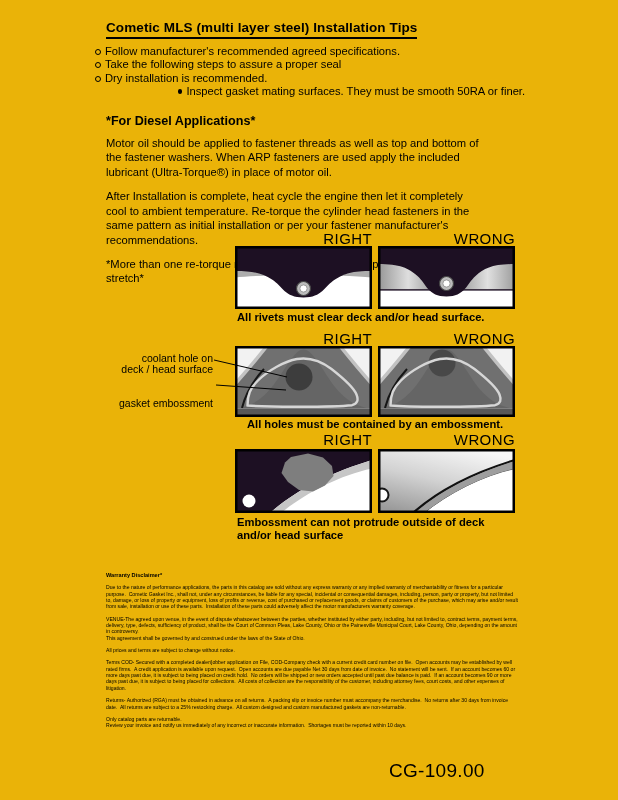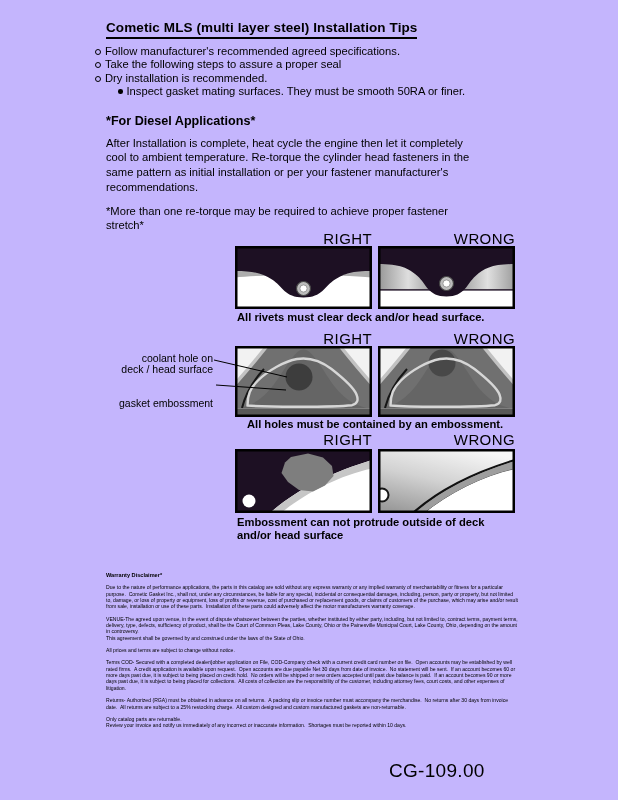--- a/index.html
+++ b/index.html
@@ -1,26 +1,26 @@
 <!DOCTYPE html>
 <html style="--panel_dark: #1d1023; --panel_gray: #707070; --embossment_light: #d6d6d6; --ink: #000000;"><head>
 <meta charset="utf-8">
 <style>
   html,body{margin:0;padding:0;background:#ffffff;}
-  .page{position:relative;width:618px;height:800px;background:#c4b5fd;overflow:hidden;
+  .page{position:relative;width:618px;height:800px;background:#eab308;overflow:hidden;
         font-family:"Liberation Sans",sans-serif;color:#000;}
 
   .title{position:absolute;left:106px;top:20px;margin:0;font-size:13.5px;font-weight:bold;
          letter-spacing:.1px;border-bottom:2px solid #000;padding-bottom:2px;display:inline-block;}
 
   .bullets{position:absolute;left:95px;top:45px;width:490px;font-size:11.2px;line-height:13.4px;}
   .b{display:flex;align-items:flex-start;}
   .o-marker{width:4px;height:4px;border:1px solid #000;border-radius:50%;margin:4px 4px 0 0;flex:none;}
   .f-marker{width:4.5px;height:4.5px;background:#000;border-radius:50%;margin:4px 4px 0 0;flex:none;}
-  .sub{margin-left:23px;}
+  .sub{margin-left:23px;justify-content:center;}
 
   .diesel{position:absolute;left:106px;top:114px;width:380px;font-size:11.2px;line-height:14.7px;}
   .diesel h2{font-size:12.6px;margin:0 0 7px 0;}
   .diesel p{margin:0 0 9px 0;white-space:pre-wrap;}
 
   .dlabel{position:absolute;width:137px;text-align:right;font-size:15px;letter-spacing:.4px;}
   .panel{position:absolute;}
   .caption{position:absolute;font-weight:bold;font-size:11.2px;line-height:12.6px;white-space:pre-line;}
   .cap2{width:280px;text-align:center;}
 
@@ -57,20 +57,21 @@
       <span>Dry installation is recommended.</span>
     </div>
     <div class="b sub">
       <span class="f-marker"></span>
       <span>Inspect gasket mating surfaces.  They must be smooth 50RA or finer.</span>
     </div>
   </div>
 
   <div class="diesel">
     <h2>*For Diesel Applications*</h2>
+    <p>Motor oil should be applied to fastener threads as well as top and bottom of the fastener washers. When ARP fasteners are used apply the included lubricant (Ultra-Torque®) in place of motor oil.</p>
     <p>After Installation is complete, heat cycle the engine then let it completely cool to ambient temperature. Re-torque the cylinder head fasteners in the same pattern as initial installation or per your fastener manufacturer's recommendations.</p>
     <p>*More than one re-torque may be required to achieve proper fastener stretch*</p>
   </div>
 
   <div class="dlabel" style="left:235px;top:230px;">RIGHT</div>
   <div class="dlabel" style="left:378px;top:230px;">WRONG</div>
 
   <svg class="panel" style="left:235px;top:246px;" width="137" height="63" viewBox="0 0 137 63">
     <rect width="137" height="63" fill="#ffffff"></rect>
     <path d="M0,25 H137 V31.5 C103,28 34,28 0,31.5 Z" fill="#adadad"></path>

